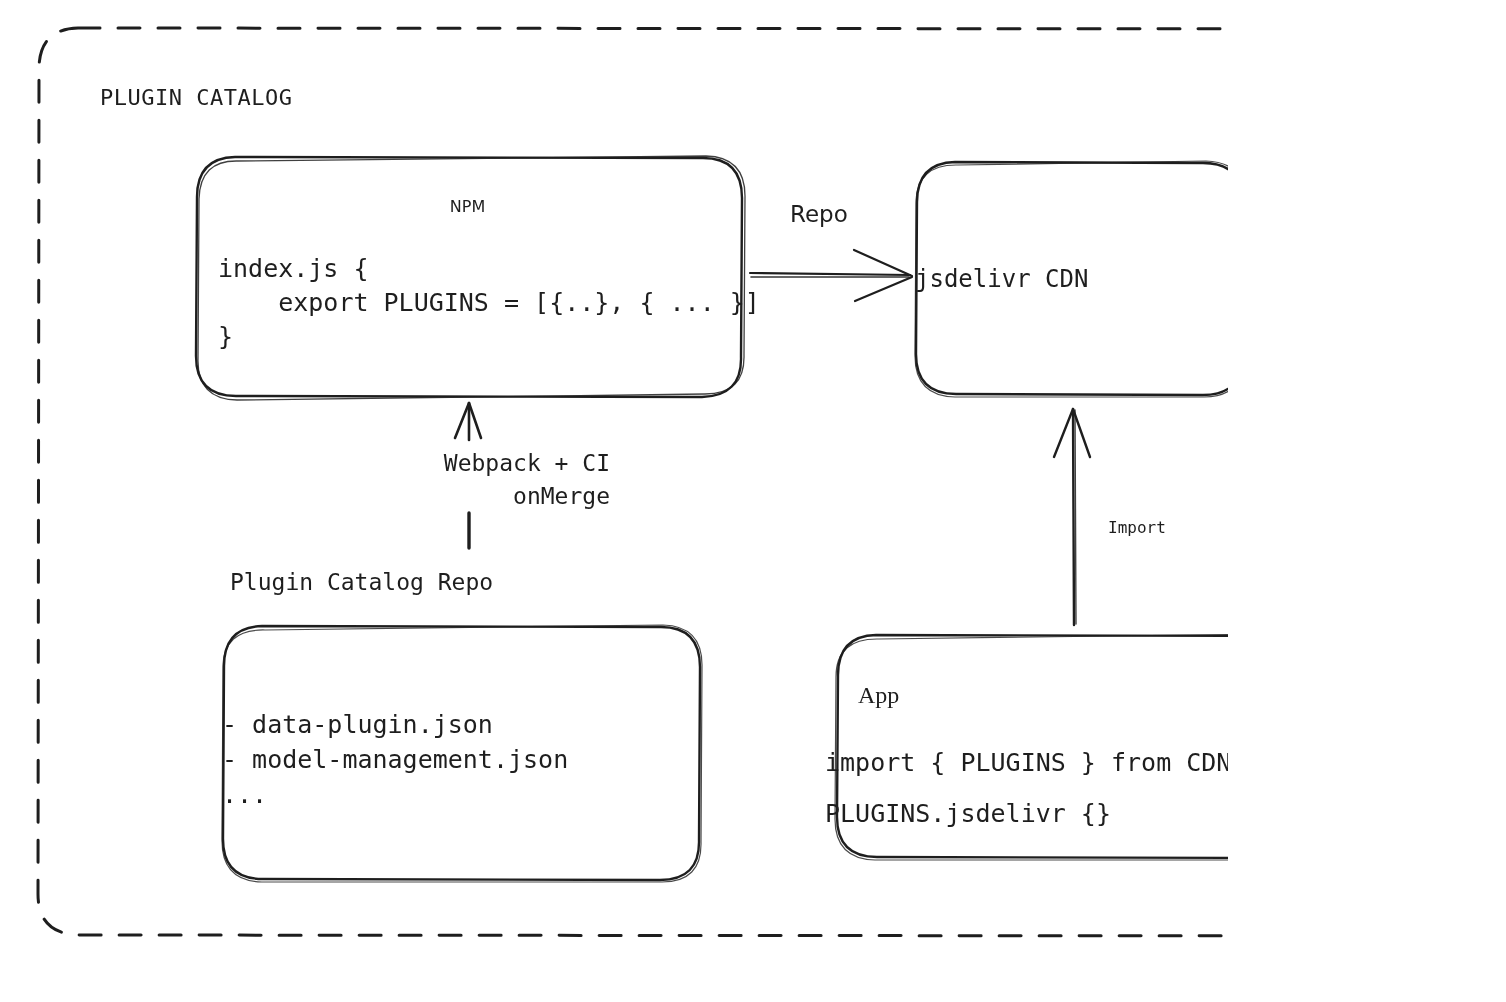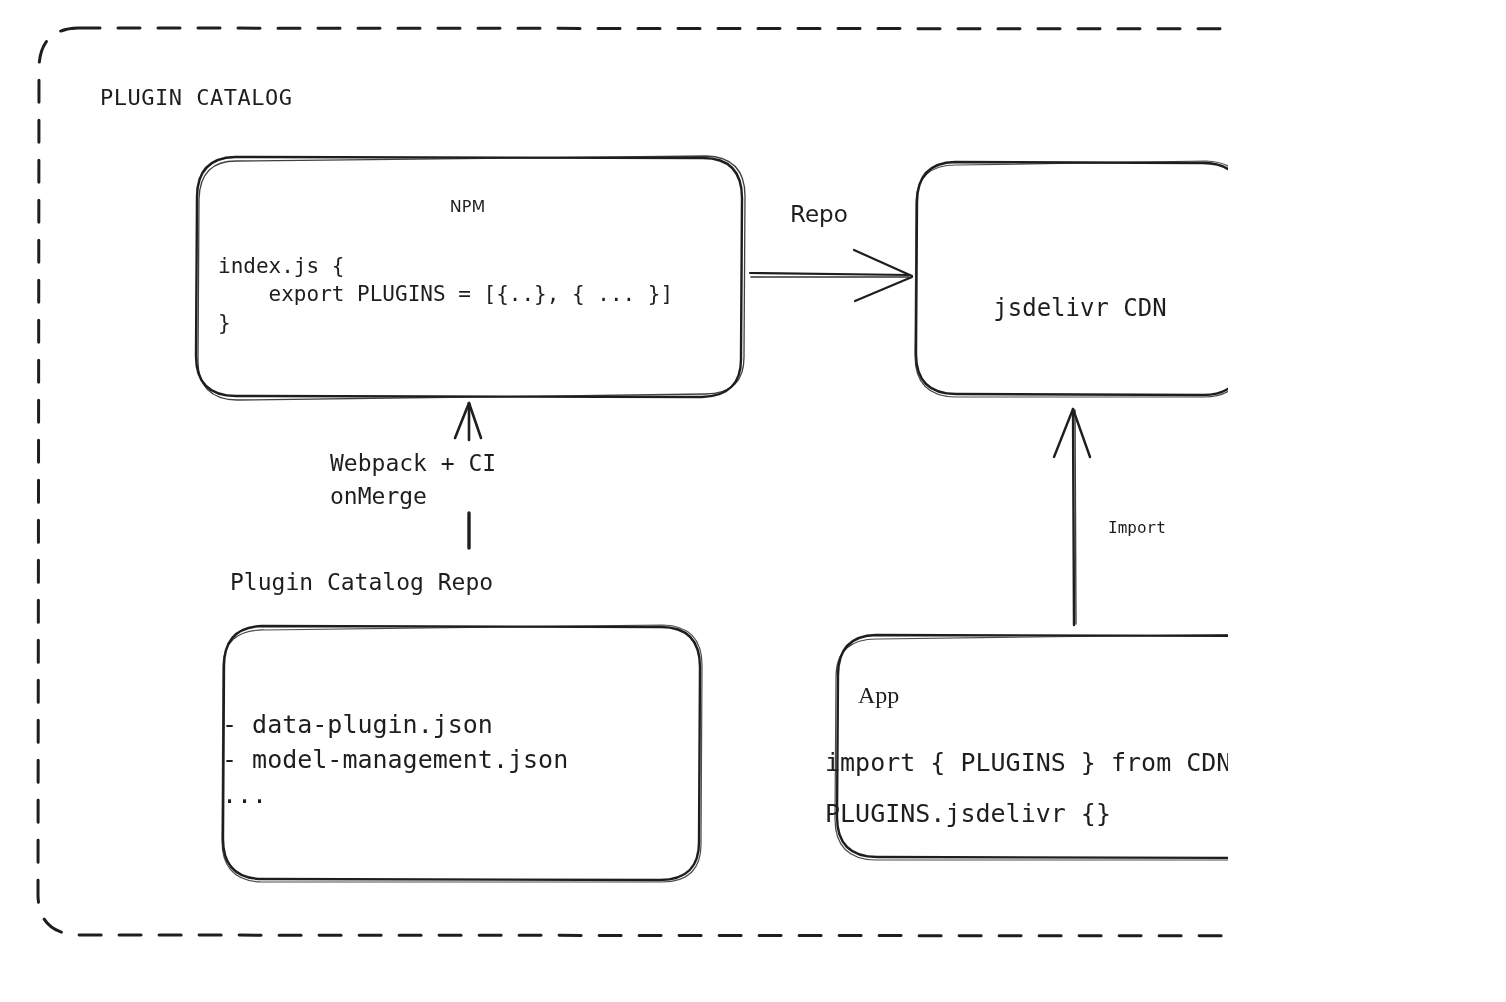--- a/index.html
+++ b/index.html
@@ -45,45 +45,44 @@
   #npm-title {
     left: 195px;
     top: 196px;
     width: 545px;
     text-align: center;
     font-size: 16px;
   }
   #npm-code {
     left: 218px;
     top: 252px;
-    font-size: 21px;
+    font-size: 25px;
     line-height: 1.35;
   }
 
   
   #cdn-title {
     left: 915px;
     top: 263px;
     width: 330px;
-    text-align: center;
+    text-align: left;
     font-size: 24px;
-    margin-top: 29px;
   }
 
   
   #cache-label {
     left: 790px;
     top: 199px;
     font-size: 23px;
   }
   #webpack-label {
     left: 330px;
     top: 447px;
     width: 280px;
-    text-align: left;
+    text-align: right;
     font-size: 23px;
     line-height: 1.42;
   }
   #import-label {
     left: 1108px;
     top: 517px;
     font-size: 16px;
   }
 
   

